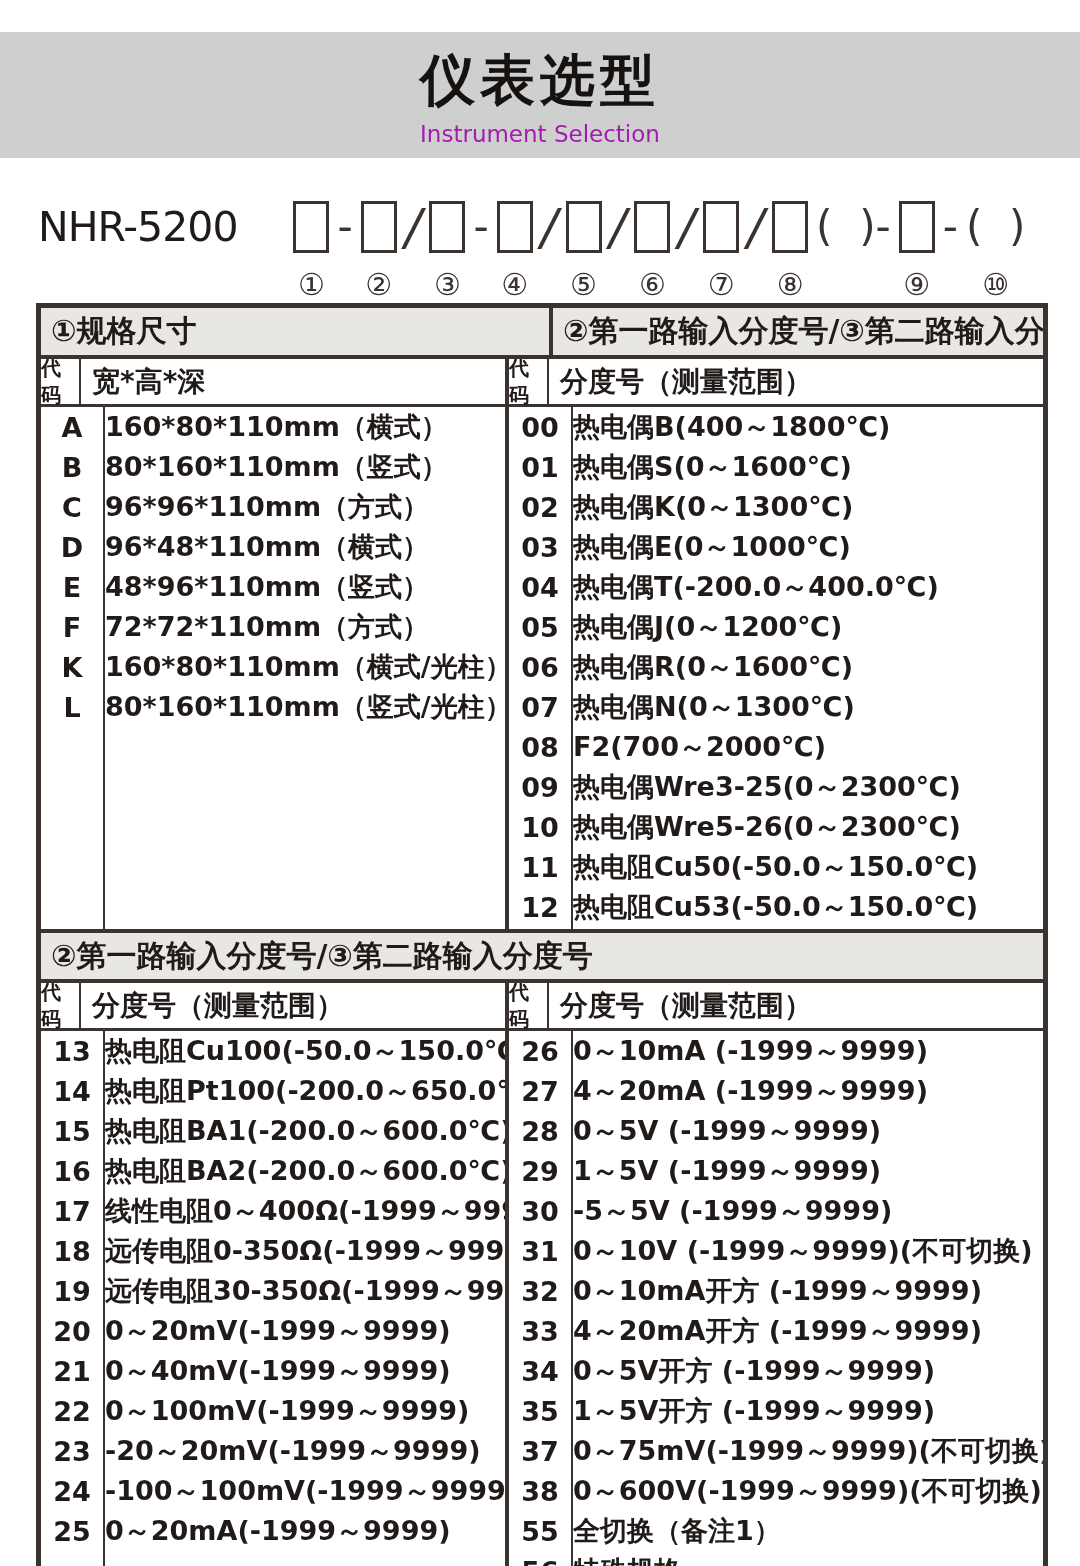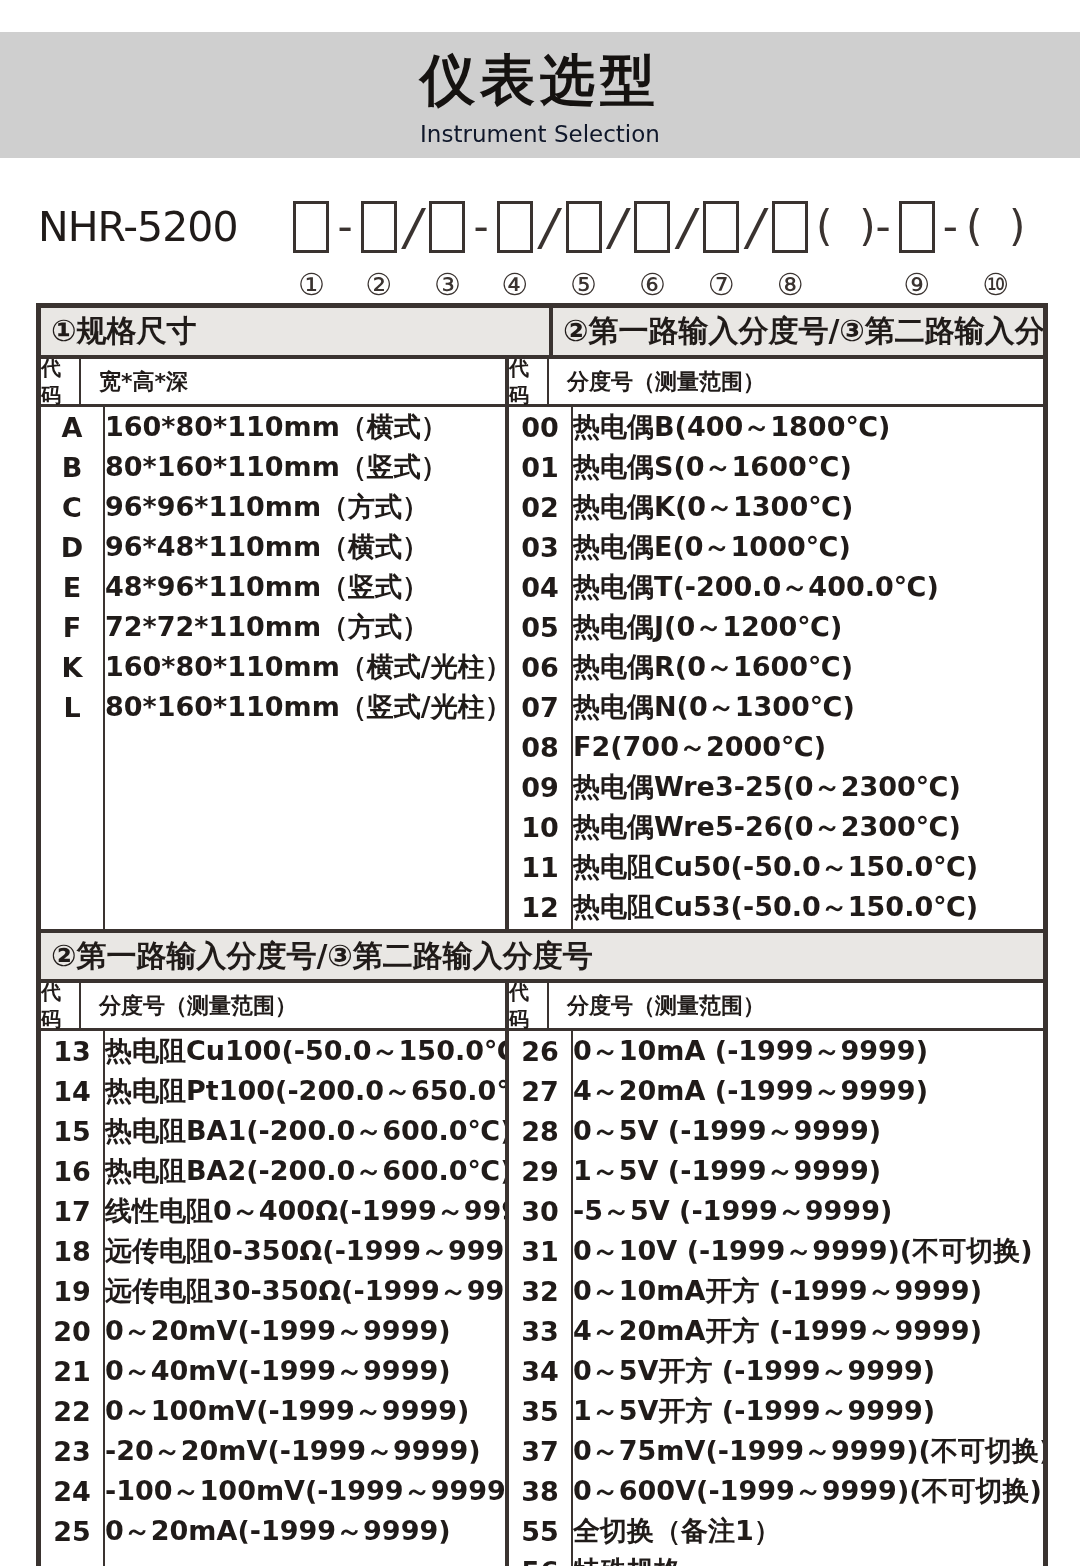--- a/index.html
+++ b/index.html
@@ -16,21 +16,21 @@
     color:var(--text);
     font-family:"DejaVu Sans","Liberation Sans",sans-serif;
   }
   
   .banner{
     position:absolute;left:0;top:32px;width:1080px;height:126px;
     background:var(--banner);
     display:flex;flex-direction:column;align-items:center;justify-content:center;
   }
   .banner .title{font-size:55px;font-weight:bold;letter-spacing:5px;color:#151210;}
-  .banner .subtitle{font-size:23px;margin-top:3px;color:#0f172a;}
+  .banner .subtitle{font-size:23px;margin-top:3px;color:#a21caf;}
   
   .model{
     position:absolute;left:38px;top:198px;width:1010px;
     display:flex;align-items:flex-start;gap:40px;
   }
   .model .prefix{
     font-size:41px;font-weight:500;letter-spacing:-1px;
     line-height:58px;margin-right:12px;white-space:nowrap;
   }
   .tokens{display:flex;align-items:flex-start;}
@@ -58,21 +58,21 @@
   .body-wrap.upper{height:570px;}
   .body-wrap.lower{flex:1;overflow:hidden;}
   .half{display:flex;flex-direction:column;}
   .half.l{width:468px;flex:none;border-right:4px solid var(--border);}
   .half.r{flex:1;}
   .col-head{display:flex;height:48px;flex:none;border-bottom:3px solid var(--border);font-weight:bold;}
   .code-h{
     width:40px;flex:none;border-right:2px solid var(--border);
     display:flex;align-items:center;justify-content:center;font-size:20px;
   }
-  .desc-h{flex:1;display:flex;align-items:center;padding-left:18px;font-size:22px;white-space:nowrap;overflow:hidden;}
+  .desc-h{flex:1;display:flex;align-items:center;padding-left:11px;font-size:28px;white-space:nowrap;overflow:hidden;}
   .rows{display:flex;flex:1;overflow:hidden;}
   .codes{width:64px;flex:none;border-right:2px solid var(--border);display:flex;flex-direction:column;}
   .descs{flex:1;display:flex;flex-direction:column;overflow:hidden;}
   .code-cell{
     height:40px;flex:none;display:flex;align-items:center;justify-content:center;
     font-size:27px;font-weight:bold;
   }
   .desc-cell{
     height:40px;flex:none;display:flex;align-items:center;
     font-size:27px;font-weight:bold;white-space:nowrap;overflow:hidden;

